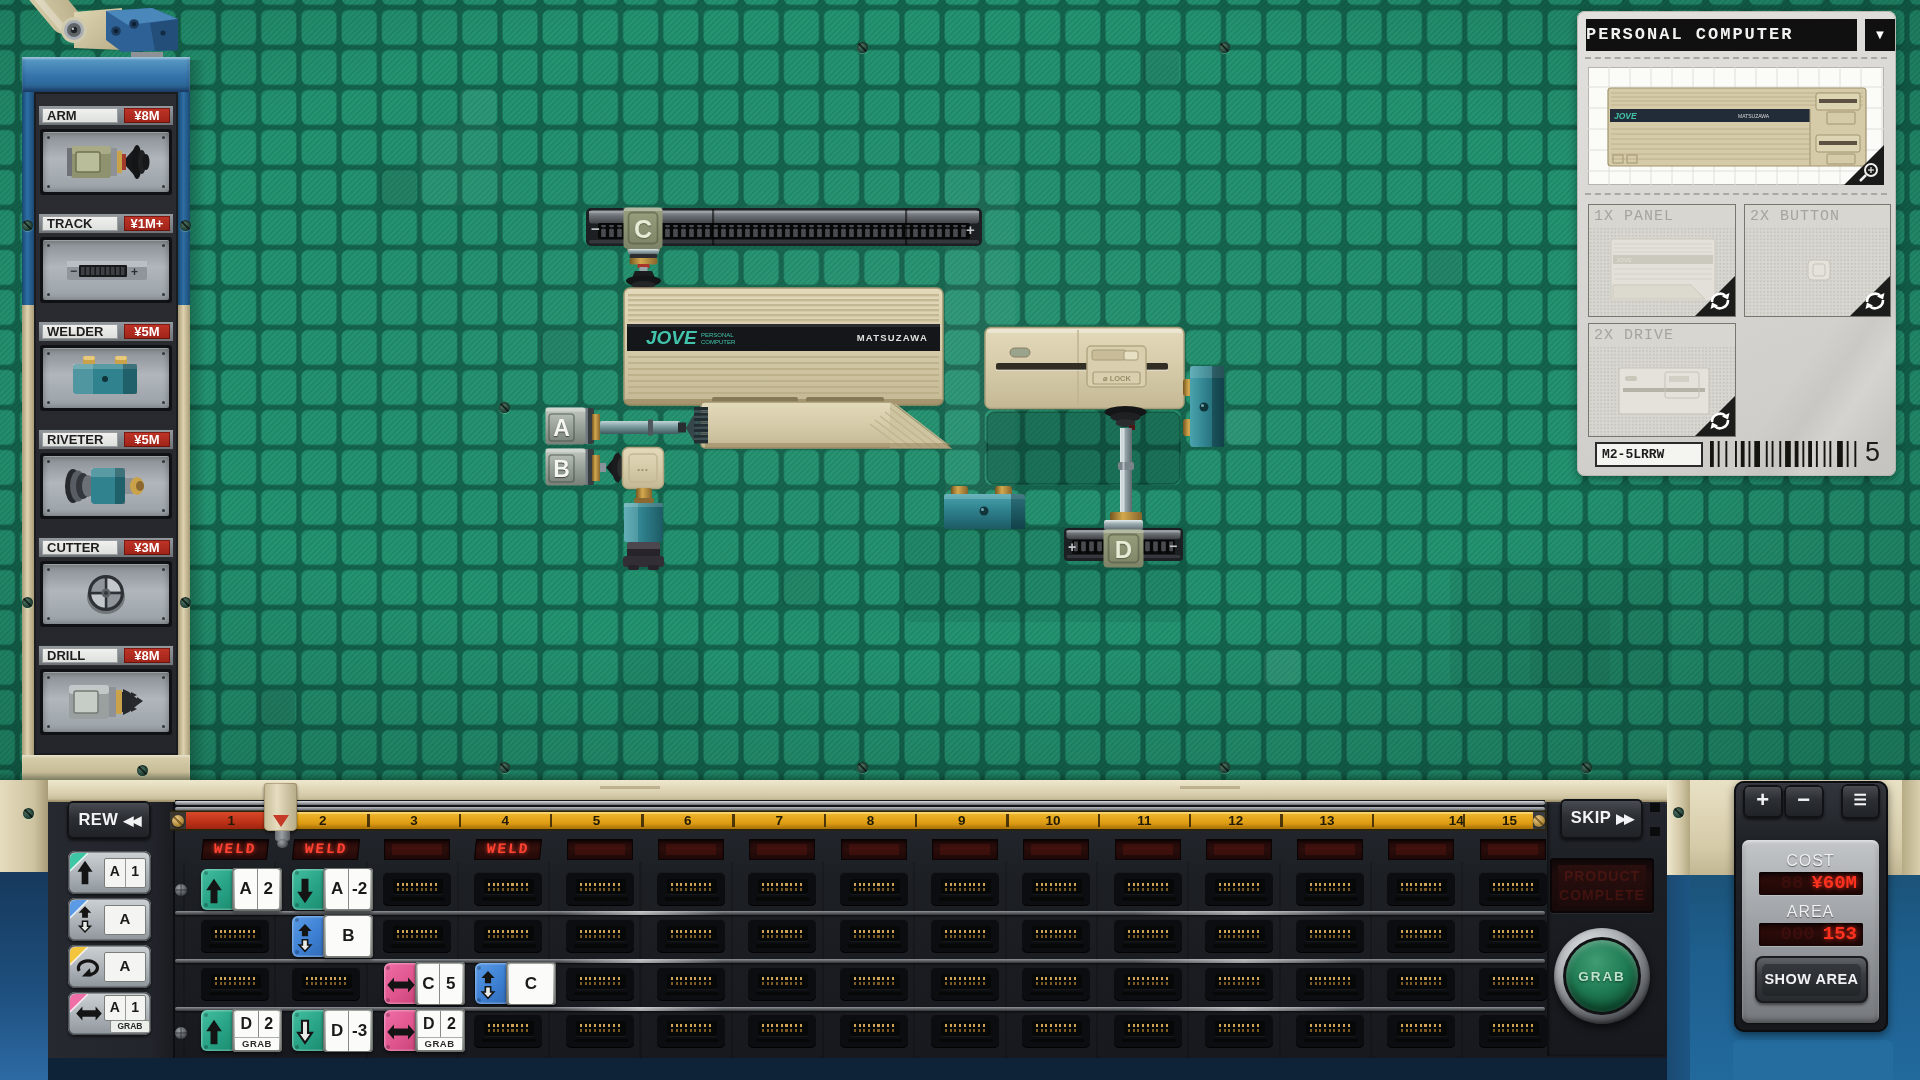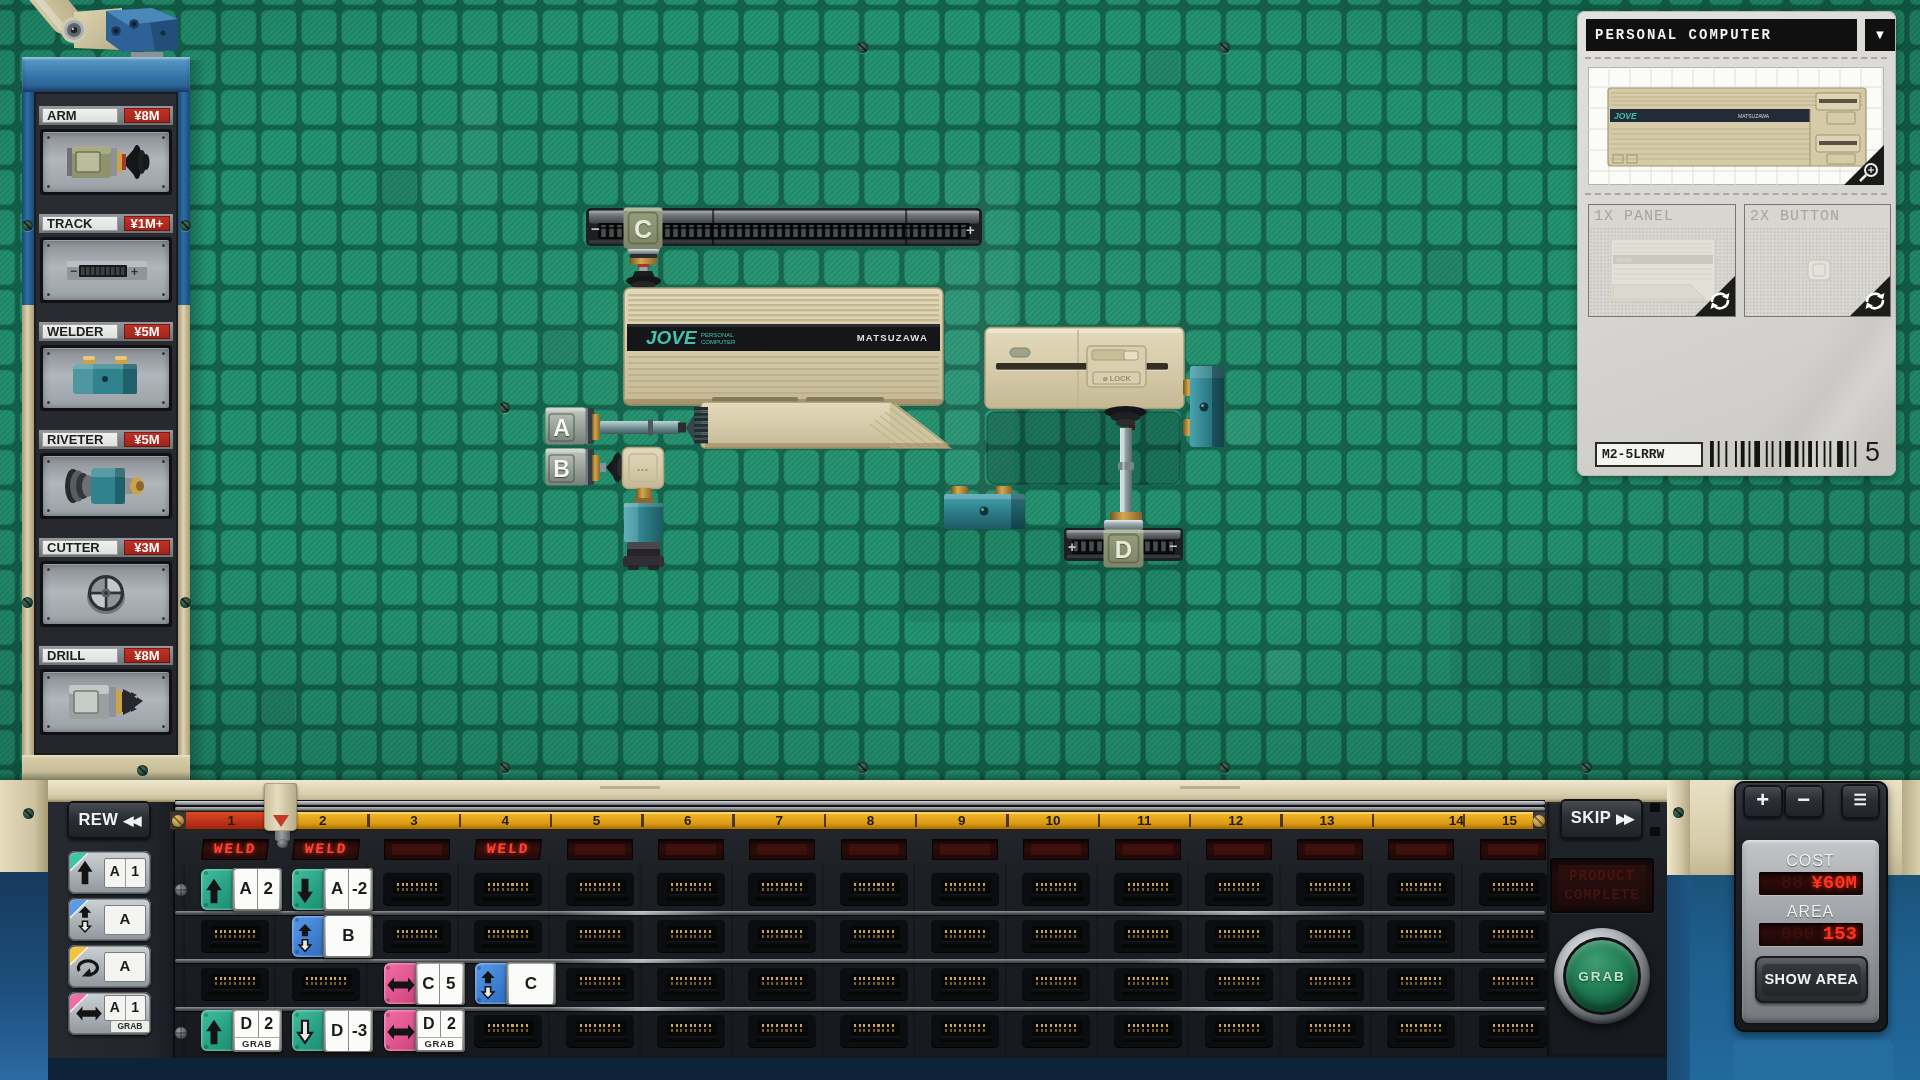--- a/index.html
+++ b/index.html
@@ -590,21 +590,21 @@
 </svg></div>
     </div>
 
 <div class="abs" style="left:1577px;top:11px;width:319px;height:465px;border-radius:8px;
   background:linear-gradient(160deg,#e2e1dd,#d5d4d0 55%,#cbcac6);box-shadow:0 3px 8px rgba(0,20,15,.45), inset 0 0 0 1px #b9b8b2;">
 
   <div class="abs" style="right:0;bottom:0;width:150px;height:230px;border-radius:0 0 8px 0;
     background:linear-gradient(125deg,rgba(0,0,0,0) 45%,rgba(120,115,105,.07) 58%,rgba(255,255,255,.12) 70%,rgba(130,125,115,.08) 88%)"></div>
 
   <div class="abs" style="left:9px;top:8px;width:271px;height:32px;background:#101010;color:#f2f2f0;
-    font-family:'Liberation Mono',monospace;font-weight:bold;font-size:14px;line-height:32px;padding-left:9px;box-sizing:border-box;letter-spacing:2px;">PERSONAL COMPUTER</div>
+    font-family:'Liberation Mono',monospace;font-weight:bold;font-size:17px;line-height:32px;box-sizing:border-box;letter-spacing:2px;">PERSONAL COMPUTER</div>
 
   <div class="abs" style="left:288px;top:8px;width:30px;height:32px;background:#101010;color:#fff;text-align:center;font-size:13px;line-height:32px;">▼</div>
 
   <div class="abs" style="left:8px;top:46px;width:302px;border-top:2px dashed #a9a8a2"></div>
 
   <svg class="abs" style="left:11px;top:56px" width="296" height="118" viewBox="0 0 296 118">
     <rect x="0.5" y="0.5" width="295" height="117" fill="#fbfbf8" stroke="#b5b4ae"></rect>
     <g stroke="#dededa" stroke-width="1">
       <path d="M21 0 V118 M42 0 V118 M63 0 V118 M84 0 V118 M105 0 V118 M126 0 V118 M147 0 V118 M168 0 V118 M189 0 V118 M210 0 V118 M231 0 V118 M252 0 V118 M273 0 V118 M294 0 V118"></path>
       <path d="M0 20 H296 M0 41 H296 M0 62 H296 M0 83 H296 M0 104 H296"></path>
@@ -677,20 +677,41 @@
               <g transform="translate(25,25)">
                 <path d="M-8 1 a8 8 0 0 1 14 -5.5" fill="none" stroke="#fff" stroke-width="2.6"></path>
                 <path d="M9.5 -8 l-1.5 6.5 l-6 -3 z" fill="#fff"></path>
                 <path d="M8 -1 a8 8 0 0 1 -14 5.5" fill="none" stroke="#fff" stroke-width="2.6"></path>
                 <path d="M-9.5 8 l1.5 -6.5 l6 3 z" fill="#fff"></path>
               </g>
             </svg></div>
     </div>
   </div>
 
+  <div class="pbox" style="left:11px;top:312px;width:148px;height:114px">
+    <div class="pbt">2X DRIVE</div>
+    <div class="pdots" style="top:22px;height:90px">
+      <svg width="148" height="90" viewBox="0 0 148 90" style="position:absolute;left:0;top:0">
+        <rect x="30" y="22" width="90" height="46" rx="2" fill="#e4e2da" stroke="#c6c3b8"></rect>
+        <rect x="36" y="30" width="12" height="5" rx="2.5" fill="#c9c6ba"></rect>
+        <rect x="34" y="42" width="82" height="4" fill="#b5b2a8"></rect>
+        <rect x="76" y="26" width="34" height="26" rx="2" fill="none" stroke="#c6c3b8"></rect>
+        <rect x="80" y="30" width="20" height="6" fill="#d2cfc4"></rect>
+      </svg>
+      <div class="pcorn"><svg width="40" height="40" viewBox="0 0 40 40">
+              <path d="M40 0 V40 H0 Z" fill="#1c1c1a"></path>
+              <g transform="translate(25,25)">
+                <path d="M-8 1 a8 8 0 0 1 14 -5.5" fill="none" stroke="#fff" stroke-width="2.6"></path>
+                <path d="M9.5 -8 l-1.5 6.5 l-6 -3 z" fill="#fff"></path>
+                <path d="M8 -1 a8 8 0 0 1 -14 5.5" fill="none" stroke="#fff" stroke-width="2.6"></path>
+                <path d="M-9.5 8 l1.5 -6.5 l6 3 z" fill="#fff"></path>
+              </g>
+            </svg></div>
+    </div>
+  </div>
 
   <div class="abs" style="left:18px;top:431px;width:108px;height:25px;background:#f4f4f1;border:2px solid #2a2a28;box-sizing:border-box;
     font-family:'Liberation Mono',monospace;font-weight:bold;font-size:13px;line-height:21px;padding-left:5px;color:#1c1c1a;">M2-5LRRW</div>
   <svg class="abs" style="left:133px;top:430px" width="152" height="26" viewBox="0 0 152 26" id="barcodesvg">
         <rect x="0" y="0" width="3.8" height="26" fill="#15150f"></rect>
         <rect x="7.699999999999999" y="0" width="1.9" height="26" fill="#15150f"></rect>
         <rect x="15.399999999999999" y="0" width="1.9" height="26" fill="#15150f"></rect>
         <rect x="24.999999999999996" y="0" width="1.9" height="26" fill="#15150f"></rect>
         <rect x="30.799999999999994" y="0" width="3.8" height="26" fill="#15150f"></rect>
         <rect x="38.49999999999999" y="0" width="1.9" height="26" fill="#15150f"></rect>
@@ -1241,21 +1262,21 @@
 
 <div class="dbtn" style="left:67px;top:801px;width:84px;height:38px;">REW <span class="ffw">◀◀</span></div>
 
 <div class="dbtn" style="left:1560px;top:799px;width:83px;height:40px;">SKIP <span class="ffw">▶▶</span></div>
 
 <div class="abs" style="left:1650px;top:803px;width:10px;height:9px;background:#0a0b0d"></div>
 <div class="abs" style="left:1650px;top:827px;width:10px;height:9px;background:#0a0b0d"></div>
 
 <div class="abs" style="left:1550px;top:858px;width:104px;height:55px;border-radius:4px;background:linear-gradient(180deg,#0e0708,#1f0c0c 30%,#170909);box-shadow:inset 0 0 0 2px #0a0506, 0 1px 0 rgba(255,255,255,.06)">
   <div class="abs" style="left:8px;top:7px;right:8px;bottom:7px;background:linear-gradient(180deg,#2a0f0e,#1c0a0a);"></div>
-  <div class="abs" style="left:0;top:9px;width:100%;text-align:center;font-family:Liberation Mono, monospace;font-weight:bold;font-size:14px;line-height:19px;color:rgba(255,60,40,.15);letter-spacing:1px">PRODUCT<br>COMPLETE</div>
+  <div class="abs" style="left:0;top:9px;width:100%;text-align:center;font-family:Liberation Sans, sans-serif;font-weight:bold;font-size:14px;line-height:19px;color:rgba(255,60,40,.15);letter-spacing:1px">PRODUCT<br>COMPLETE</div>
 </div>
 
 <div class="abs" style="left:1554px;top:928px;width:96px;height:96px;border-radius:50%;
   background:radial-gradient(circle at 38% 28%,#e8ecef,#a9adb1 40%,#45484c 78%,#222527);box-shadow:0 4px 8px rgba(0,0,0,.6), inset 0 -2px 4px rgba(0,0,0,.5)"></div>
 <div class="abs" style="left:1563px;top:937px;width:78px;height:78px;border-radius:50%;background:#101214"></div>
 <div class="abs" style="left:1566px;top:940px;width:72px;height:72px;border-radius:50%;
   background:radial-gradient(circle at 42% 30%,#3f9d72,#1e7a52 48%,#0f4c32 88%);box-shadow:inset 0 3px 6px rgba(255,255,255,.3), inset 0 -6px 10px rgba(0,30,15,.55)">
   <div style="width:100%;text-align:center;margin-top:29px;font-size:13.5px;font-weight:bold;color:#bfe3cd;letter-spacing:2px;text-shadow:0 1px 2px rgba(0,40,20,.7)">GRAB</div>
 </div>
 

